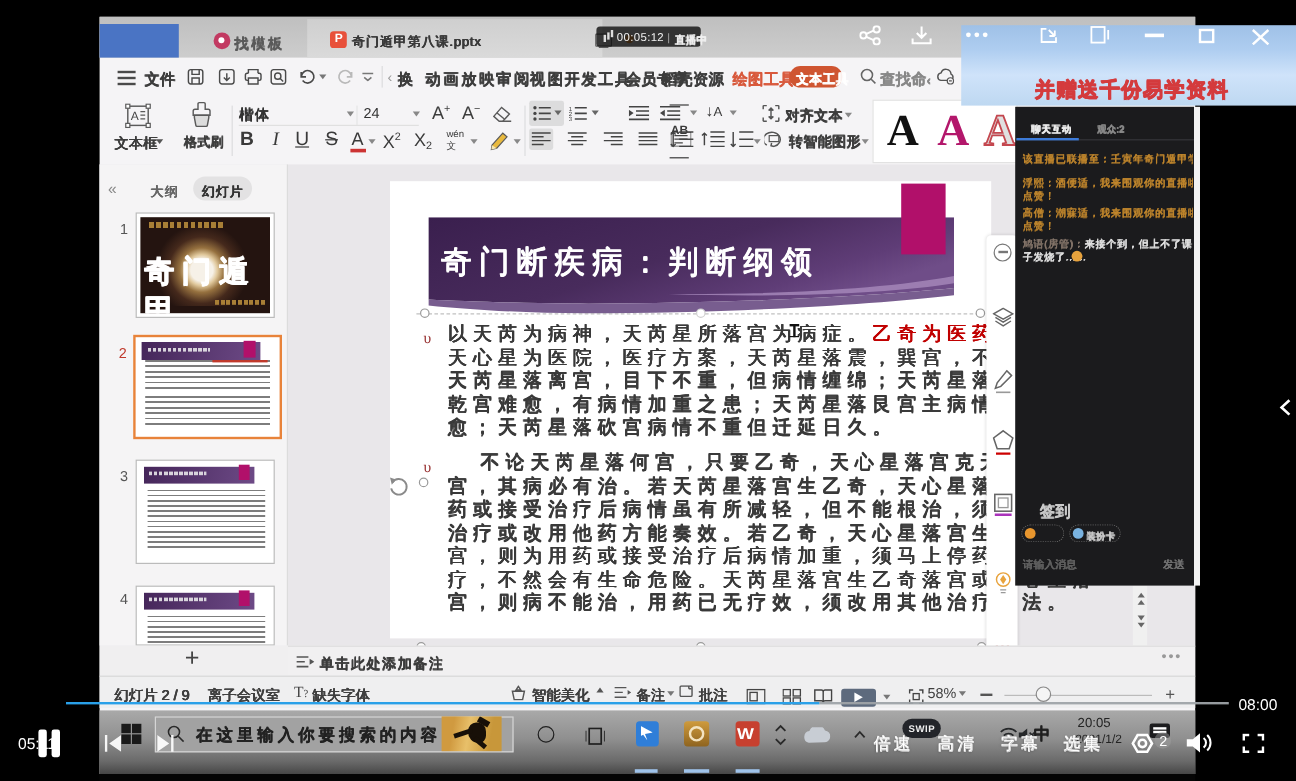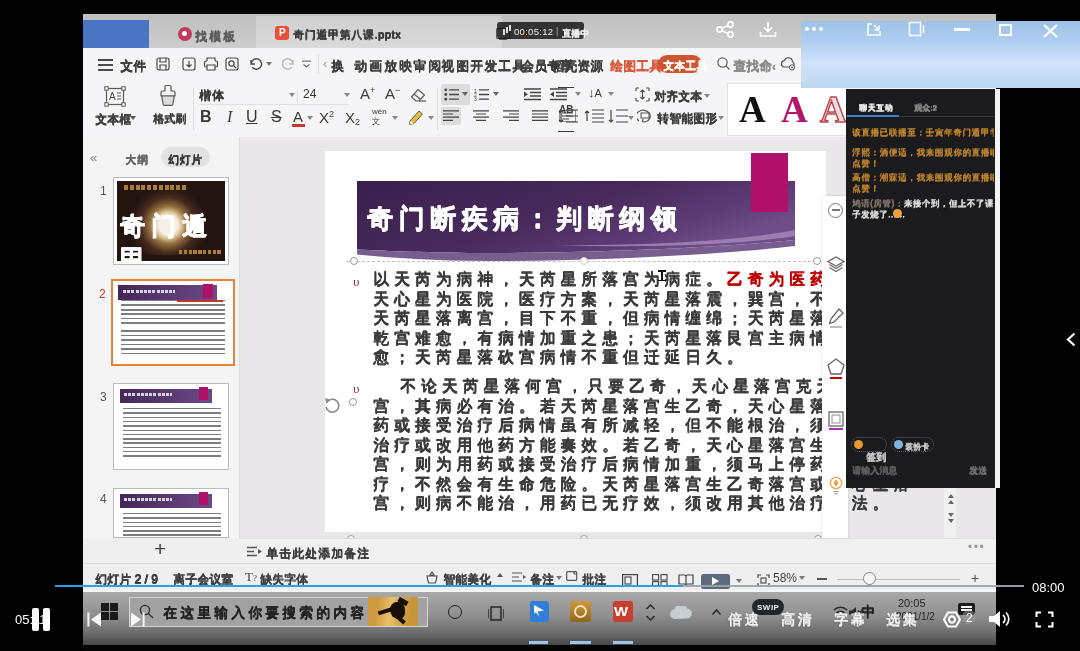--- a/index.html
+++ b/index.html
@@ -259,21 +259,21 @@
           <stop offset="0.55" stop-color="#482b5c"></stop>
           <stop offset="0.85" stop-color="#5f3d77"></stop>
           <stop offset="1" stop-color="#6f4d88"></stop>
       </linearGradient>
     </defs>
     <path d="M0 0 H438 V59 C370 66 240 72.5 120 72 C75 71.5 30 70 0 68.5 Z" fill="url(#hg)"></path>
     <path d="M438 49 C380 60 290 64.5 200 64 C300 67.5 390 63 438 55 Z" fill="#a183b6" opacity="0.9"></path>
     <path d="M0 68.5 C30 70 75 71.5 120 72 C240 72.5 370 66 438 59 L438 65 C370 73 250 80 130 80 C80 80 35 77 0 73.5 Z" fill="#6d4f86" opacity="0.92"></path>
   </svg>
   <div class="a" style="left:751px;top:153px;width:37px;height:59px;background:#b1106a"></div>
-  <div class="a th" style="left:367px;top:201px;font-size:26px;font-weight:bold;color:#fff;letter-spacing:5.5px;font-family:'Liberation Sans',sans-serif">奇门断疾病：判断纲领</div>
+  <div class="a th" style="left:367px;top:201px;font-size:26px;font-weight:normal;color:#fff;letter-spacing:5.5px;font-family:'Liberation Sans',sans-serif">奇门断疾病：判断纲领</div>
 
   <div class="a" style="left:347px;top:261px;width:469px;height:0;border-top:1px dashed rgba(140,140,140,.55)"></div>
   <div class="a hnd" style="left:350px;top:257px"></div>
   <div class="a hnd" style="left:580px;top:257px;border-color:#d0d0d0"></div>
   <div class="a hnd" style="left:813px;top:257px"></div>
   <div class="a hnd" style="left:349px;top:398px"></div>
   <div class="a hnd" style="left:811px;top:398px"></div>
   <div class="a hnd" style="left:347px;top:535px"></div>
   <div class="a hnd" style="left:580px;top:535px"></div>
   <div class="a hnd" style="left:814px;top:535px"></div>
@@ -462,28 +462,29 @@
   <div class="a" style="left:847px;top:115px;width:52px;height:2.4px;background:#3d7bd8"></div>
   <div class="a" style="left:846px;top:89px;width:148px;height:399px;overflow:hidden">
       <div class="a t5" style="left:6px;top:38px;font-size:8.5px;white-space:nowrap;color:#c0862c;letter-spacing:.7px">该直播已联播至：壬寅年奇门遁甲学习群</div>
   <div class="a t5" style="left:6px;top:58px;font-size:8.5px;line-height:10.6px;white-space:nowrap;color:#c0862c;letter-spacing:.7px">浮熙：酒便适，我来围观你的直播啦，为你<br>点赞！</div>
   <div class="a t5" style="left:6px;top:83px;font-size:8.5px;line-height:10.6px;white-space:nowrap;color:#c0862c;letter-spacing:.7px">高僧：潮寐适，我来围观你的直播啦，为你<br>点赞！</div>
   <div class="a t5" style="left:6px;top:109px;font-size:8.5px;line-height:10.8px;white-space:nowrap;letter-spacing:.5px"><span style="color:#85756a">鸠语(房管)：</span><span style="color:#e2e2e2">来接个到，但上不了课~孩</span><br><span style="color:#e2e2e2">子发烧了......</span></div>
       <div class="a circle" style="left:47px;top:120px;width:9px;height:9px;background:#e8a33d"></div>
   </div>
   <div class="a" style="left:851px;top:437px;width:36px;height:15px;border:1px dotted #5f5f5f;border-radius:8px;box-sizing:border-box"></div>
   <div class="a circle" style="left:854px;top:440px;width:9px;height:9px;background:#e8962e"></div>
-  <div class="a th" style="left:866px;top:450px;font-size:10px;color:#c9c9c9">签到</div>
+  <div class="a th" style="left:866px;top:417px;font-size:13px;color:#c9c9c9">签到</div>
   <div class="a" style="left:891px;top:437px;width:43px;height:15px;border:1px dotted #5f5f5f;border-radius:8px;box-sizing:border-box"></div>
   <div class="a circle" style="left:894px;top:440px;width:9px;height:9px;background:#7ab3e0"></div>
   <div class="a th" style="left:905px;top:441px;font-size:8px;color:#c9c9c9">装扮卡</div>
   <div class="a th" style="left:852px;top:464px;font-size:9px;color:#5f5f5f">请输入消息</div>
   <div class="a th" style="left:969px;top:464px;font-size:9px;color:#707070">发送</div>
 
   <div class="a" style="left:801px;top:21px;width:279px;height:67px;background:linear-gradient(180deg,#9fc1e7 0,#aecdf0 30%,#cfe3fa 62%,#bed8f1 100%)"></div>
+  <div class="a th" style="left:862px;top:63px;font-size:17px;font-weight:bold;color:#d43b3d;letter-spacing:1px">并赠送千份易学资料</div>
 
   <div class="a" style="left:805px;top:27px;width:4px;height:4px;border-radius:50%;background:#fff;box-shadow:7px 0 0 #fff,14px 0 0 #fff"></div>
   <svg class="a" style="left:866px;top:22px" width="16" height="15" viewBox="0 0 16 15">
       <path fill="none" stroke="#fff" stroke-width="1.5" d="M6 2 H2 v11 h12 V9"></path>
       <path fill="none" stroke="#fff" stroke-width="1.5" d="M8 3 L13 8 M13 8 v-4.5 M13 8 h-4.5"></path>
     </svg>
   <svg class="a" style="left:908px;top:21px" width="17" height="16" viewBox="0 0 17 16">
       <rect x="1.5" y="1.5" width="11" height="13" fill="none" stroke="#fff" stroke-width="1.5"></rect>
       <path stroke="#fff" stroke-width="1.5" d="M15.5 4 v8"></path>
     </svg>

